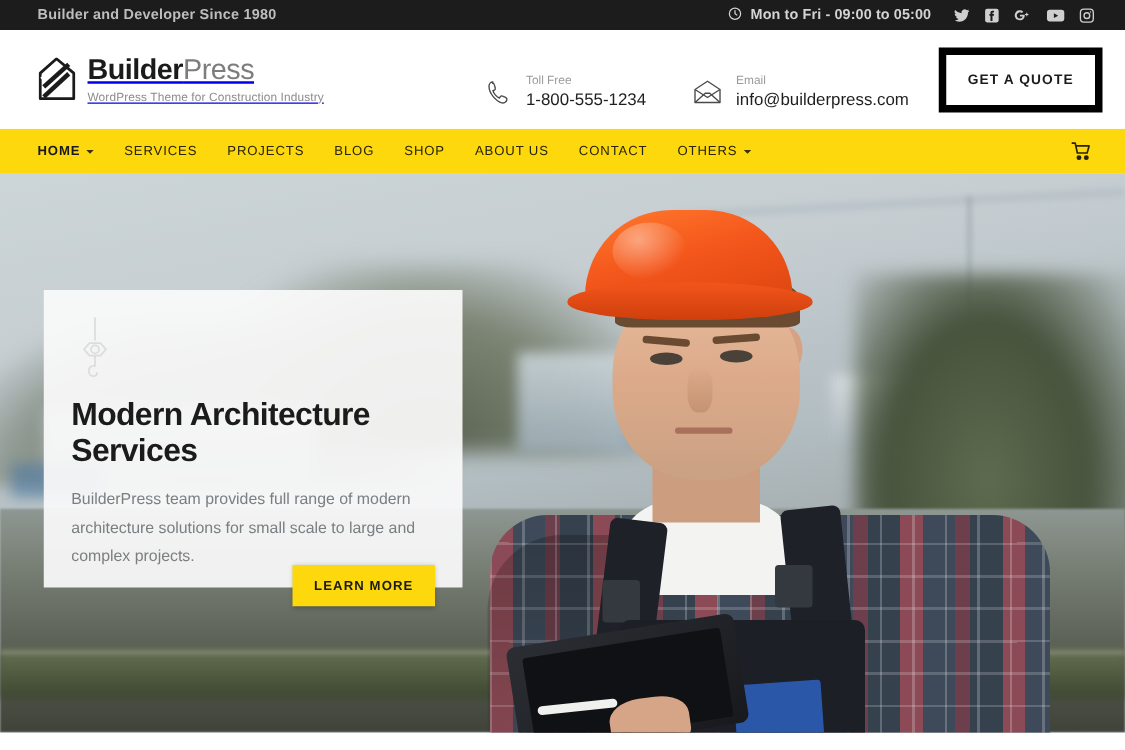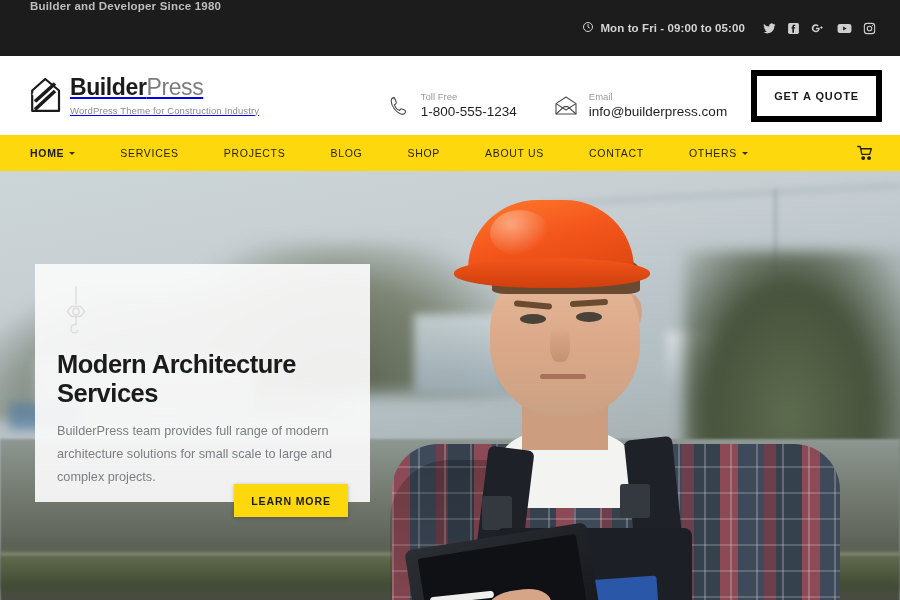--- a/index.html
+++ b/index.html
@@ -14,23 +14,24 @@
 
   .page {
     position: relative;
     width: 900px;
     height: 600px;
     overflow: hidden;
   }
 
   
   .topbar {
-    height: 56px;
+    height: 24px;
     background: #1c1c1c;
     display: flex;
+    align-items: center;
     padding: 0 18px 0 30px;
     position: relative;
     z-index: 20;
   }
   .topbar-tagline {
     font-size: 11.5px;
     font-weight: bold;
     color: #bdbdbd;
     letter-spacing: 0.2px;
     white-space: nowrap;
@@ -137,21 +138,21 @@
     background: #fcd80c;
     display: flex;
     align-items: center;
     padding: 0 18px 0 30px;
     position: relative;
     z-index: 16;
   }
   .nav-items {
     display: flex;
     align-items: center;
-    gap: 45px;
+    gap: 24px;
     list-style: none;
   }
   .nav-item {
     display: flex;
     align-items: center;
     gap: 5px;
     font-size: 10.5px;
     letter-spacing: 0.7px;
     color: #2a2306;
     cursor: pointer;

